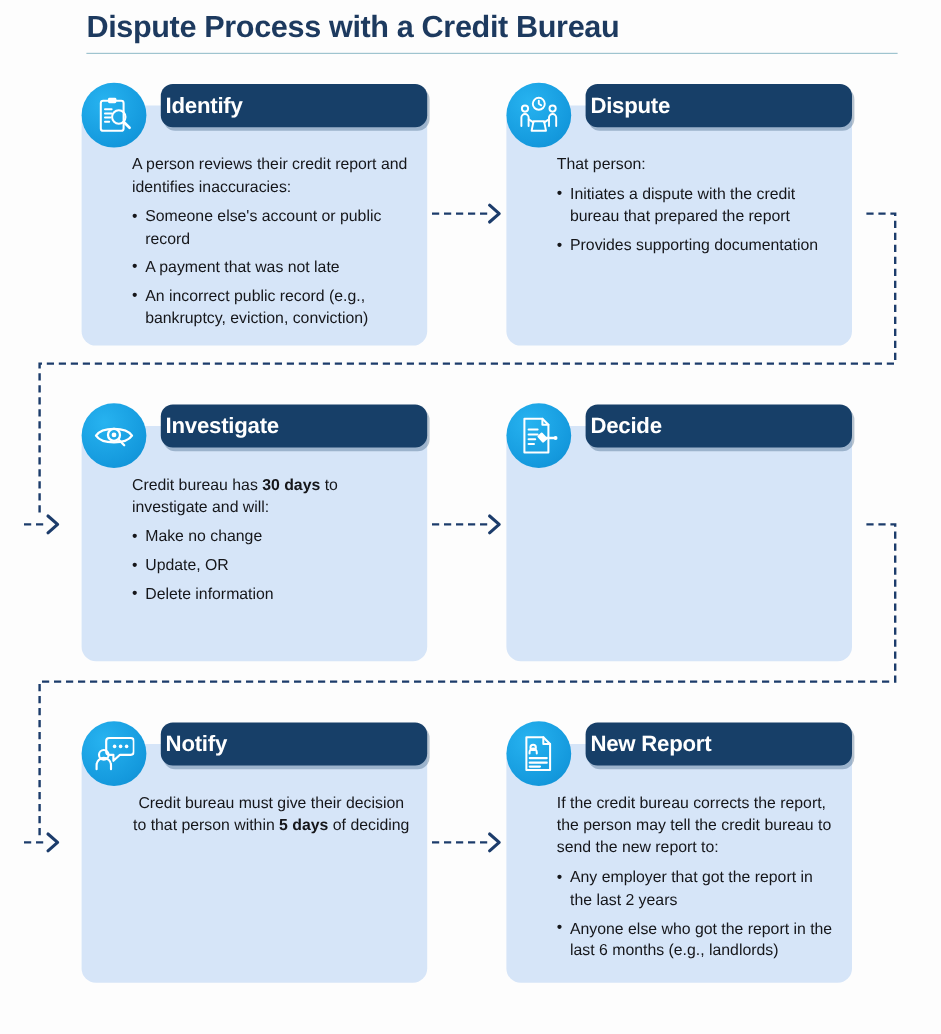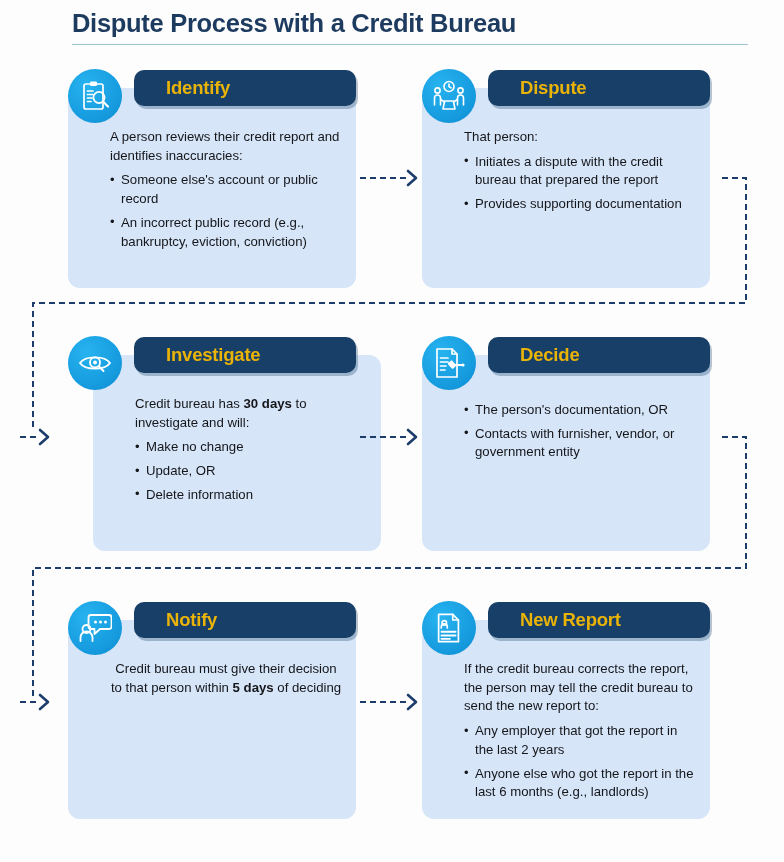--- a/index.html
+++ b/index.html
@@ -63,25 +63,25 @@
     width: 222px;
     height: 36px;
     background: #173f68;
     border-radius: 10px;
     box-shadow: 2px 3px 0 rgba(23,63,104,0.30);
     display: flex;
     align-items: center;
     z-index: 3;
   }
   .card-title {
-    color: #eab308;
+    color: #ffffff;
     font-size: 18.5px;
     font-weight: bold;
     letter-spacing: -0.2px;
-    margin-left: 32px;
+    margin-left: 4px;
     white-space: nowrap;
   }
   .icon-circle {
     position: absolute;
     left: 0px;
     top: -1px;
     width: 54px;
     height: 54px;
     border-radius: 50%;
     background: #1aa7e8;
@@ -120,21 +120,21 @@
     font-size: 13px;
   }
   .b { font-weight: bold; }
 
   
   #card-identify    { left: 68px;  top: 70px; }
   #card-identify   .card-body { height: 200px; }
   #card-dispute     { left: 422px; top: 70px; }
   #card-dispute    .card-body { height: 200px; }
   #card-investigate { left: 68px;  top: 337px; }
-  #card-investigate.card-body, #card-investigate .card-body { height: 196px; margin-left: 25px; }
+  #card-investigate.card-body, #card-investigate .card-body { height: 196px; }
   #card-decide      { left: 422px; top: 337px; }
   #card-decide     .card-body { height: 196px; }
   #card-notify      { left: 68px;  top: 602px; }
   #card-notify     .card-body { height: 199px; text-align: center; }
   #card-newreport   { left: 422px; top: 602px; }
   #card-newreport  .card-body { height: 199px; }
 
   
   #connectors {
     position: absolute;
@@ -179,20 +179,21 @@
       <line x1="20" y1="437" x2="40" y2="437"></line>
       <line x1="20" y1="702" x2="40" y2="702"></line>
     </g>
   </svg>
 
   <div class="card" id="card-identify">
     <div class="card-body">
       <div class="lead">A person reviews their credit report and identifies inaccuracies:</div>
       <ul class="bullets">
         <li>Someone else's account or public record</li>
+        <li>A payment that was not late</li>
         <li>An incorrect public record (e.g., bankruptcy, eviction, conviction)</li>
       </ul>
     </div>
     <div class="card-header">
       <span class="card-title">Identify</span>
     </div>
     <div class="icon-circle">
       <svg width="34" height="34" viewBox="0 0 34 34" fill="none" stroke="#ffffff" stroke-width="1.7" stroke-linecap="round" stroke-linejoin="round">
         <rect x="6" y="5" width="19" height="25" rx="2"></rect>
         <rect x="12" y="2.5" width="7" height="4.5" rx="1.2" fill="#ffffff" stroke="none"></rect>
@@ -251,24 +252,20 @@
         <path d="M3 18 C8 10.5 28 10.5 33 18 C28 25.5 8 25.5 3 18 Z"></path>
         <circle cx="18" cy="17.4" r="5"></circle>
         <circle cx="18" cy="17.4" r="2" fill="#ffffff" stroke="none"></circle>
         <line x1="21.8" y1="21.2" x2="26.5" y2="26"></line>
       </svg>
     </div>
   </div>
 
   <div class="card" id="card-decide">
     <div class="card-body">
-      <ul class="bullets">
-        <li>The person's documentation, OR</li>
-        <li>Contacts with furnisher, vendor, or government entity</li>
-      </ul>
     </div>
     <div class="card-header">
       <span class="card-title">Decide</span>
     </div>
     <div class="icon-circle">
       <svg width="34" height="34" viewBox="0 0 34 34" fill="none" stroke="#ffffff" stroke-width="1.7" stroke-linecap="round" stroke-linejoin="round">
         <path d="M5 3 h15 l5 5 v23 h-20 z"></path>
         <polyline points="20,3 20,8 25,8"></polyline>
         <line x1="8.5" y1="12" x2="16" y2="12"></line>
         <line x1="8.5" y1="16" x2="16" y2="16"></line>

